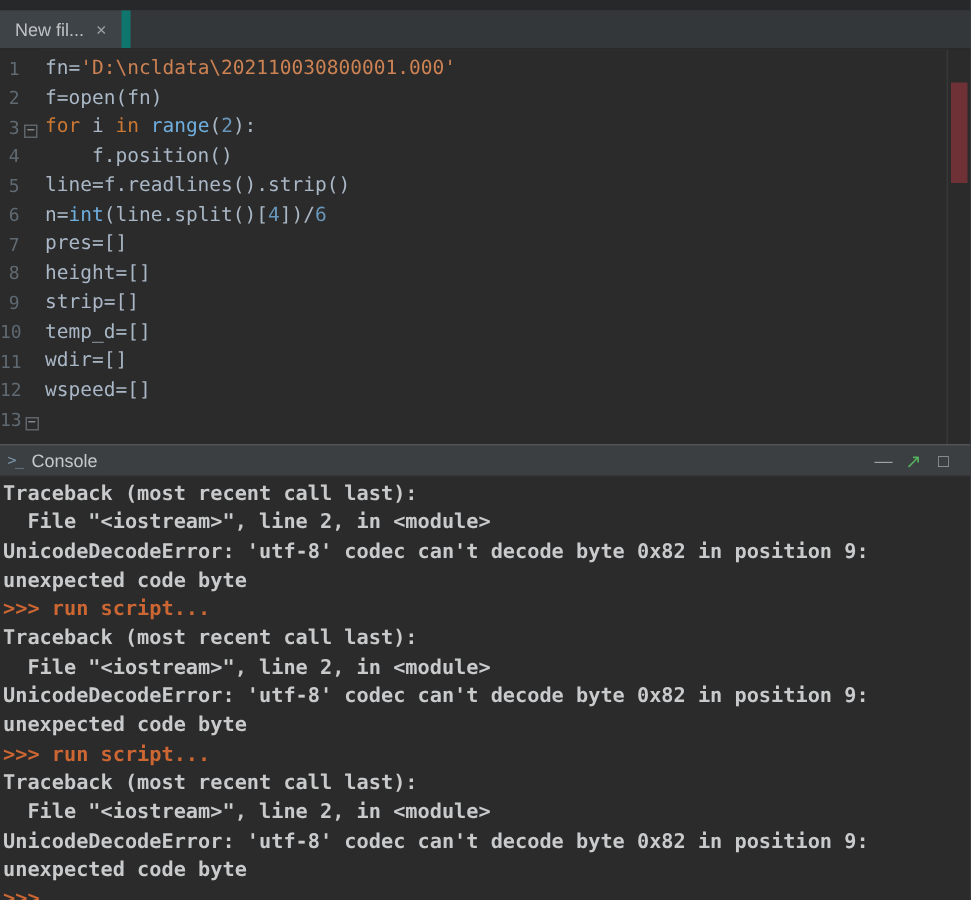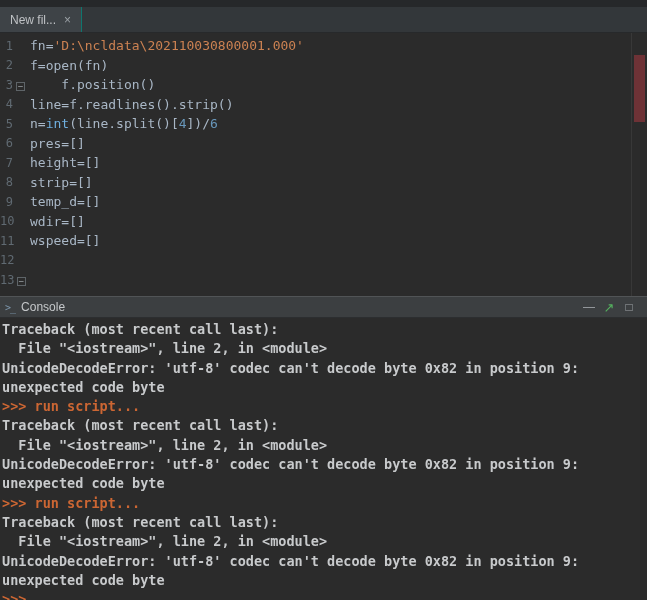--- a/index.html
+++ b/index.html
@@ -8,21 +8,21 @@
     background:#3c3f41;
     font-family:"DejaVu Sans Mono", monospace;
   }
   .top-strip { height:7px; background:#26282a; }
   .tabbar {
     height:26px; background:#33373a; border-bottom:1px solid #27292b;
     display:flex; align-items:stretch;
   }
   .tab {
     display:flex; align-items:center; gap:8px; padding:0 10px;
-    background:#3e4347; border-right:1px solid #0f766e;
+    background:#3e4347; border-right:6px solid #0f766e;
     color:#bfc2c5; font-family:"Liberation Sans", sans-serif; font-size:12px;
     cursor:default;
   }
   .tab-close { color:#9aa0a5; font-size:12px; line-height:12px; }
 
   .editor {
     height:263px; background:var(--editor-bg,#2b2b2b);
     display:flex; overflow:hidden; position:relative;
   }
   .gutter {
@@ -145,20 +145,21 @@
         <span class="fold-slot"></span>
       </div>
       <div class="gutter-line">
         <span class="gutter-num">13</span>
         <span class="fold-slot"><span class="fold-mark">−</span></span>
       </div>
     </div>
   <div class="code">
       <div class="code-line"><span><span class="tok-d">fn=</span><span class="tok-s">'D:\ncldata\202110030800001.000'</span></span></div>
       <div class="code-line"><span><span class="tok-d">f=</span><span class="tok-d">open</span><span class="tok-d">(fn)</span></span></div>
+      <div class="code-line"><span><span class="tok-k">for</span><span class="tok-d"> i </span><span class="tok-k">in</span><span class="tok-d"> </span><span class="tok-b">range</span><span class="tok-d">(</span><span class="tok-n">2</span><span class="tok-d">):</span></span></div>
       <div class="code-line"><span><span class="tok-d">    f.position()</span></span></div>
       <div class="code-line"><span><span class="tok-d">line=f.readlines().strip()</span></span></div>
       <div class="code-line"><span><span class="tok-d">n=</span><span class="tok-b">int</span><span class="tok-d">(line.split()[</span><span class="tok-n">4</span><span class="tok-d">])/</span><span class="tok-n">6</span></span></div>
       <div class="code-line"><span><span class="tok-d">pres=[]</span></span></div>
       <div class="code-line"><span><span class="tok-d">height=[]</span></span></div>
       <div class="code-line"><span><span class="tok-d">strip=[]</span></span></div>
       <div class="code-line"><span><span class="tok-d">temp_d=[]</span></span></div>
       <div class="code-line"><span><span class="tok-d">wdir=[]</span></span></div>
       <div class="code-line"><span><span class="tok-d">wspeed=[]</span></span></div>
     </div>

